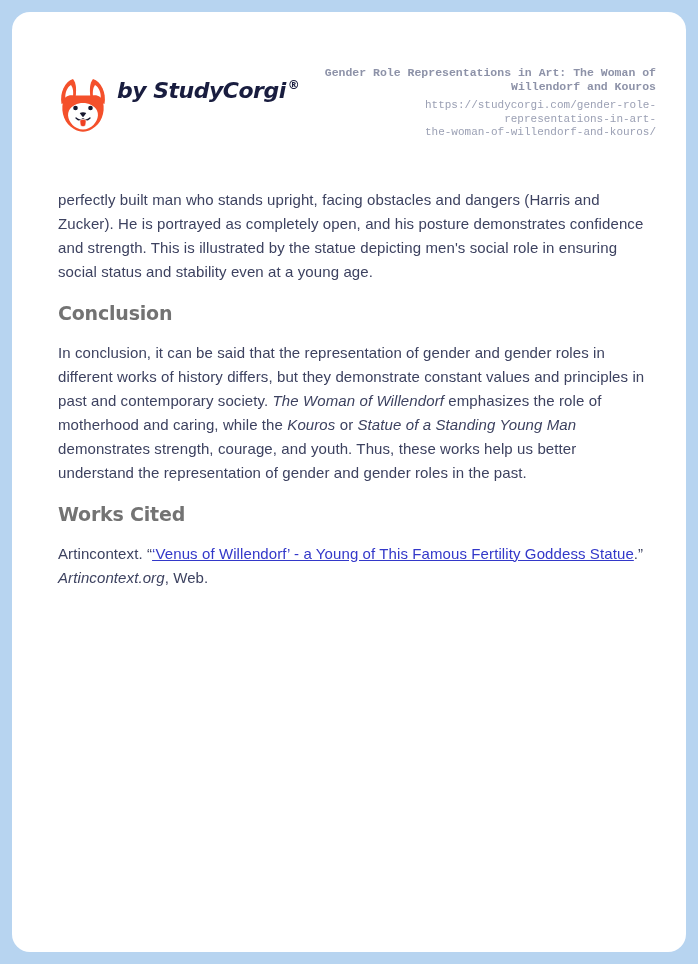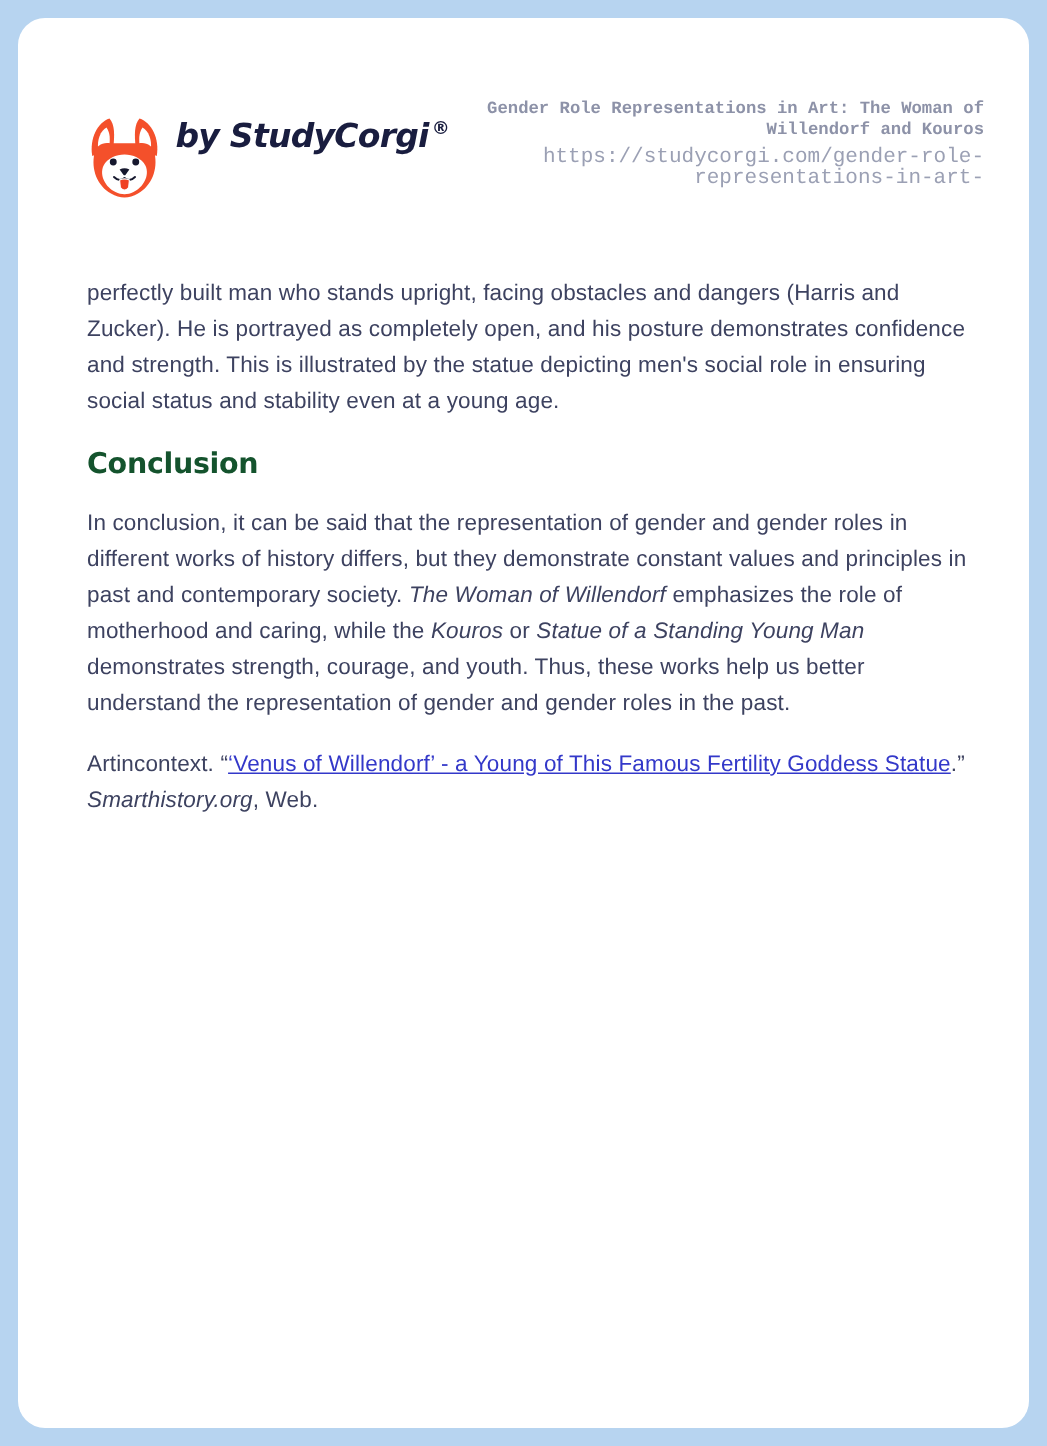--- a/index.html
+++ b/index.html
@@ -60,42 +60,42 @@
     font-family: Liberation Mono, monospace;
   }
   .doc-title {
     font-size: 11.5px;
     font-weight: bold;
     color: #8d92a8;
     line-height: 14px;
   }
   .doc-url {
     margin-top: 5px;
-    font-size: 14px;
+    font-size: 11px;
     color: #9ba0b4;
     line-height: 13.5px;
     text-align: right;
   }
   
   .doc-body {
     margin-top: 48px;
     width: 600px;
     color: #3d4260;
     font-size: 15px;
     line-height: 24px;
     letter-spacing: 0.1px;
   }
   .doc-body p { margin: 0 12px 17px 0; }
   .doc-body p.cite { margin-bottom: 18px; }
   h2 {
     font-family: "DejaVu Sans", sans-serif;
     font-size: 19px;
     line-height: 24px;
     font-weight: bold;
-    color: #14532d;
+    color: #737373;
     margin: 16px 0 16px 0;
     letter-spacing: -0.2px;
   }
   em { font-style: italic; }
   a.cite-link {
     color: #3338c9;
     text-decoration: underline;
     cursor: pointer;
   }
 </style>
@@ -128,27 +128,29 @@
 
           <path d="M43.5 84 Q50 81 56.5 84 L55.5 94 Q50 101 44.5 94 Z" fill="#ef4123" stroke="#ffffff" stroke-width="1.4"></path>
         </svg>
         <div class="brand-name"><span>by StudyCorgi</span><span class="reg-mark">®</span></div>
       </div>
 
       <div class="doc-meta">
         <div class="doc-title">Gender Role Representations in Art: The Woman of Willendorf and Kouros</div>
         <div class="doc-url">
           <div>https://studycorgi.com/gender-role-representations-in-art-</div>
+          <div>the-woman-of-willendorf-and-kouros/</div>
         </div>
       </div>
     </header>
 
     <main class="doc-body">
       <p><span>perfectly built man who stands upright, facing obstacles and dangers (Harris and Zucker). He is portrayed as completely open, and his posture demonstrates confidence and strength. This is illustrated by the statue depicting men's social role in ensuring social status and stability even at a young age.</span></p>
 
       <h2>Conclusion</h2>
       <p><span>In conclusion, it can be said that the representation of gender and gender roles in different works of history differs, but they demonstrate constant values and principles in past and contemporary society. </span><em>The Woman of Willendorf</em><span> emphasizes the role of motherhood and caring, while the </span><em>Kouros</em><span> or </span><em>Statue of a Standing Young Man</em><span> demonstrates strength, courage, and youth. Thus, these works help us better understand the representation of gender and gender roles in the past.</span></p>
 
-      <p class="cite"><span>Artincontext. “</span><a class="cite-link" href="#">‘Venus of Willendorf’ - a Young of This Famous Fertility Goddess Statue</a><span>.” </span><em>Smarthistory.org</em><span>, Web.</span></p>
+      <h2>Works Cited</h2>
+      <p class="cite"><span>Artincontext. “</span><a class="cite-link" href="#">‘Venus of Willendorf’ - a Young of This Famous Fertility Goddess Statue</a><span>.” </span><em>Artincontext.org</em><span>, Web.</span></p>
     </main>
 
   </div>
 </div>
 
 </body></html>

